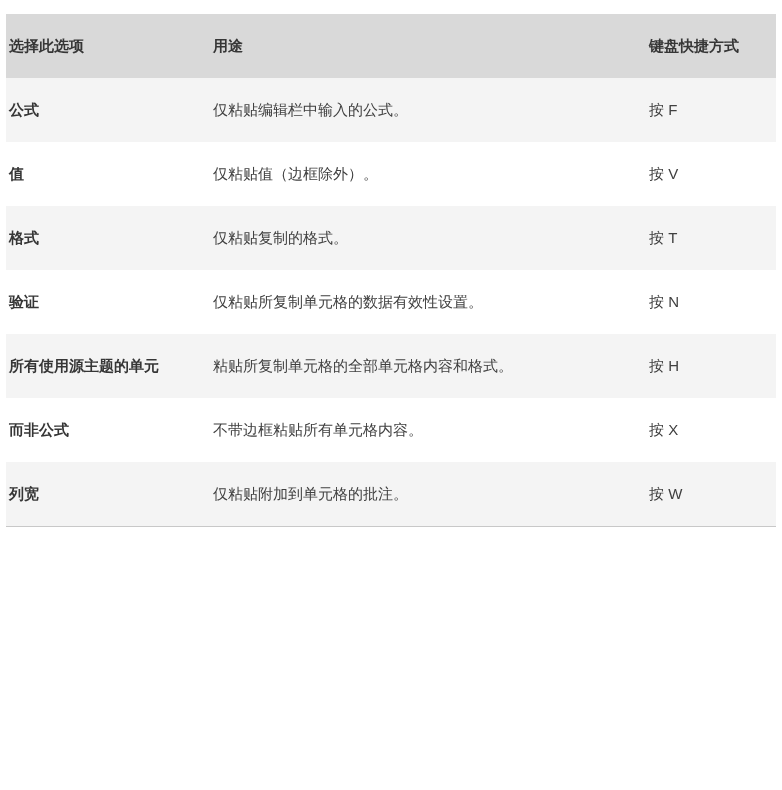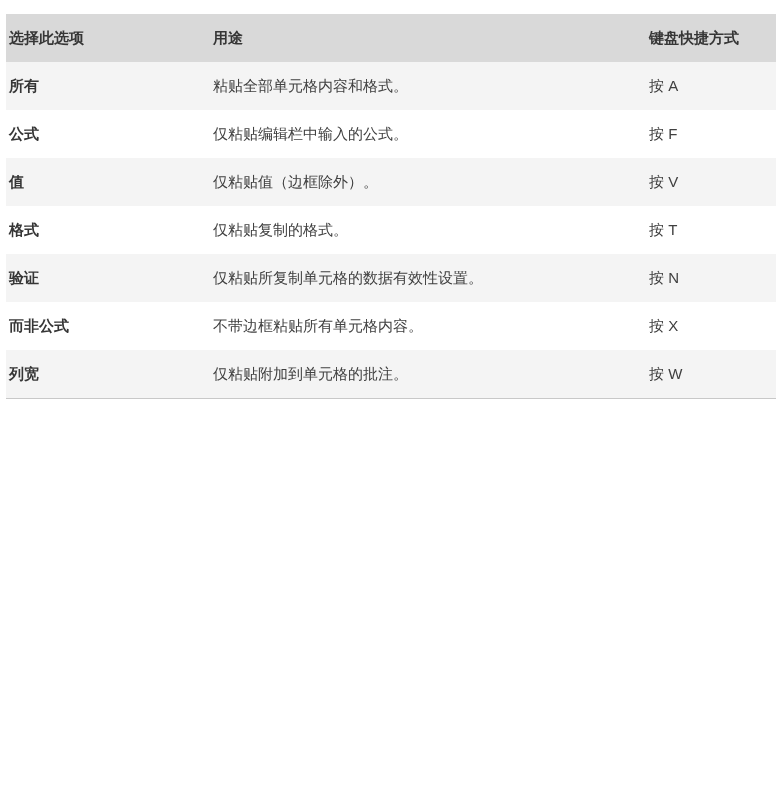--- a/index.html
+++ b/index.html
@@ -21,21 +21,21 @@
     top: 14px;
     width: 770px;
     border-collapse: collapse;
     table-layout: fixed;
     border-bottom: 1px solid #c8c8c8;
   }
   col.c1 { width: 204px; }
   col.c2 { width: 436px; }
   col.c3 { width: 130px; }
   th, td {
-    height: 48px;
+    height: 64px;
     padding: 0 6px 0 3px;
     vertical-align: middle;
     text-align: left;
     font-size: 15px;
     line-height: 1.35;
     color: #404040;
     overflow: hidden;
   }
   thead th {
     background: #d9d9d9;
@@ -61,45 +61,45 @@
     </colgroup>
     <thead>
       <tr>
         <th>选择此选项</th>
         <th>用途</th>
         <th>键盘快捷方式</th>
       </tr>
     </thead>
     <tbody>
       <tr>
-        <td class="option-cell">所有</td>
-        <td class="purpose-cell">粘贴全部单元格内容和格式。</td>
-        <td class="shortcut-cell">按 A</td>
-      </tr>
-      <tr>
         <td class="option-cell">公式</td>
         <td class="purpose-cell">仅粘贴编辑栏中输入的公式。</td>
         <td class="shortcut-cell">按 F</td>
       </tr>
       <tr>
         <td class="option-cell">值</td>
         <td class="purpose-cell">仅粘贴值（边框除外）。</td>
         <td class="shortcut-cell">按 V</td>
       </tr>
       <tr>
         <td class="option-cell">格式</td>
         <td class="purpose-cell">仅粘贴复制的格式。</td>
         <td class="shortcut-cell">按 T</td>
       </tr>
       <tr>
         <td class="option-cell">验证</td>
         <td class="purpose-cell">仅粘贴所复制单元格的数据有效性设置。</td>
         <td class="shortcut-cell">按 N</td>
       </tr>
       <tr>
+        <td class="option-cell">所有使用源主题的单元</td>
+        <td class="purpose-cell">粘贴所复制单元格的全部单元格内容和格式。</td>
+        <td class="shortcut-cell">按 H</td>
+      </tr>
+      <tr>
         <td class="option-cell">而非公式</td>
         <td class="purpose-cell">不带边框粘贴所有单元格内容。</td>
         <td class="shortcut-cell">按 X</td>
       </tr>
       <tr>
         <td class="option-cell">列宽</td>
         <td class="purpose-cell">仅粘贴附加到单元格的批注。</td>
         <td class="shortcut-cell">按 W</td>
       </tr>
     </tbody>

